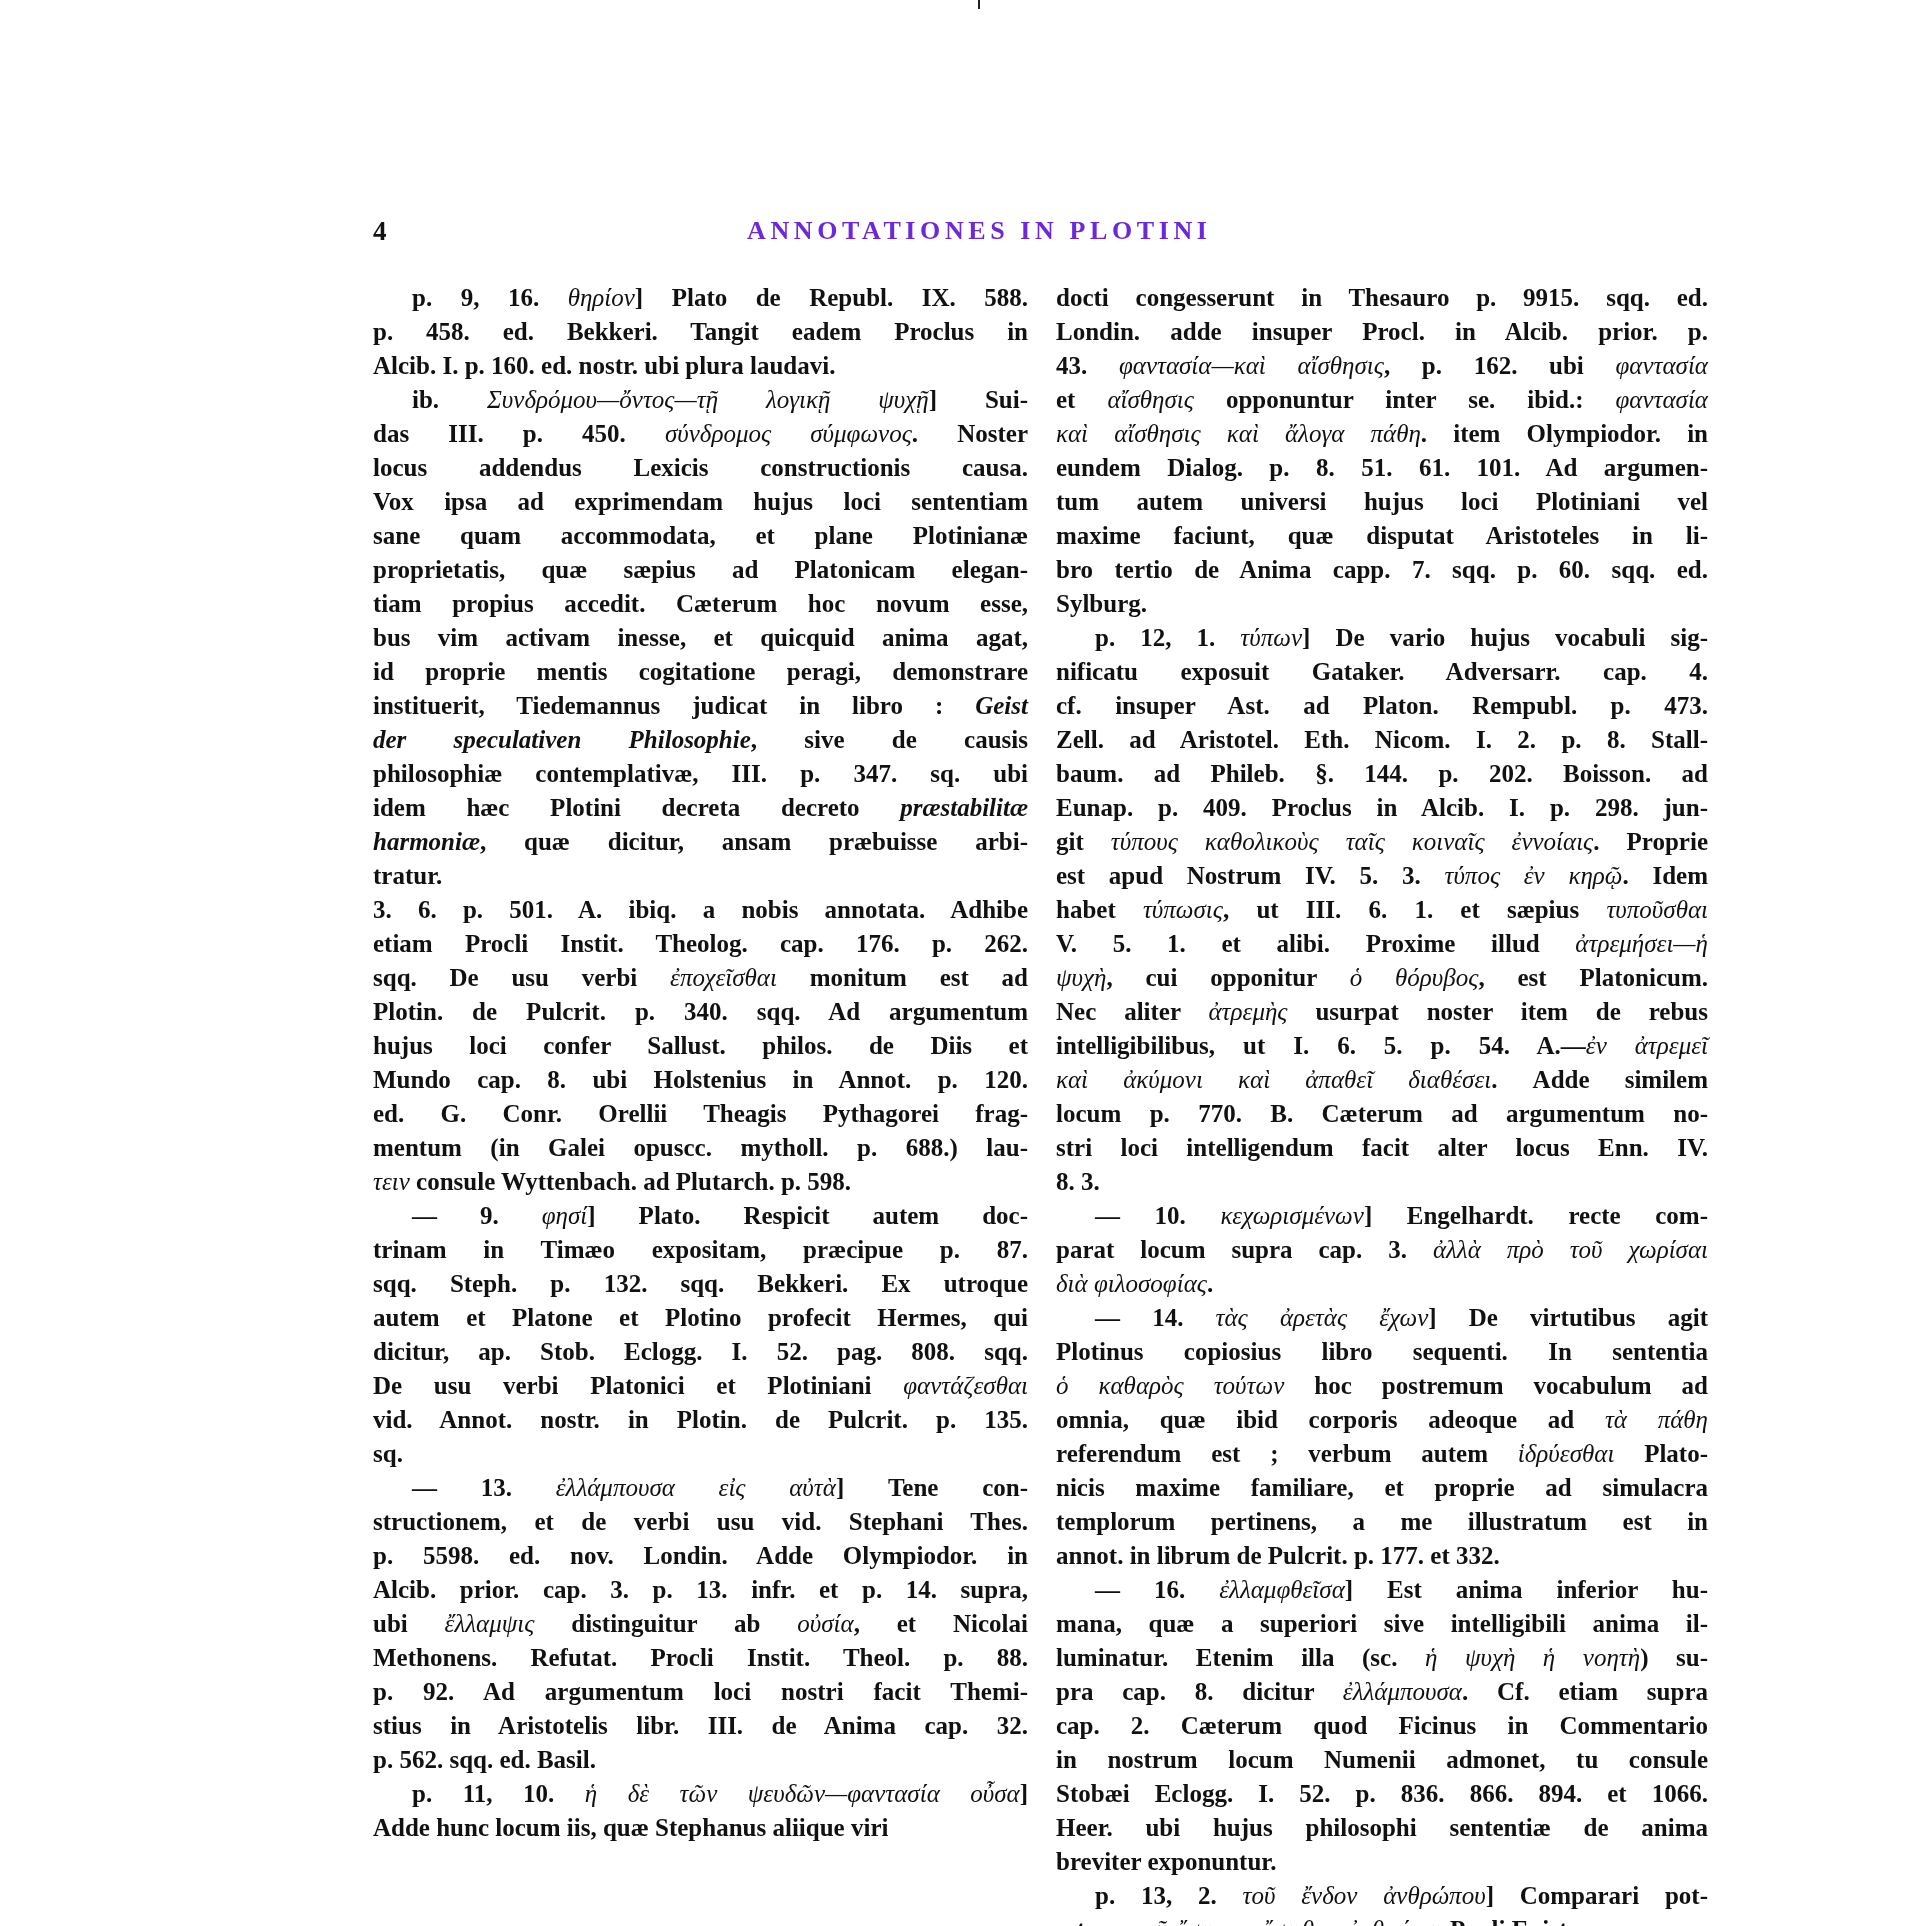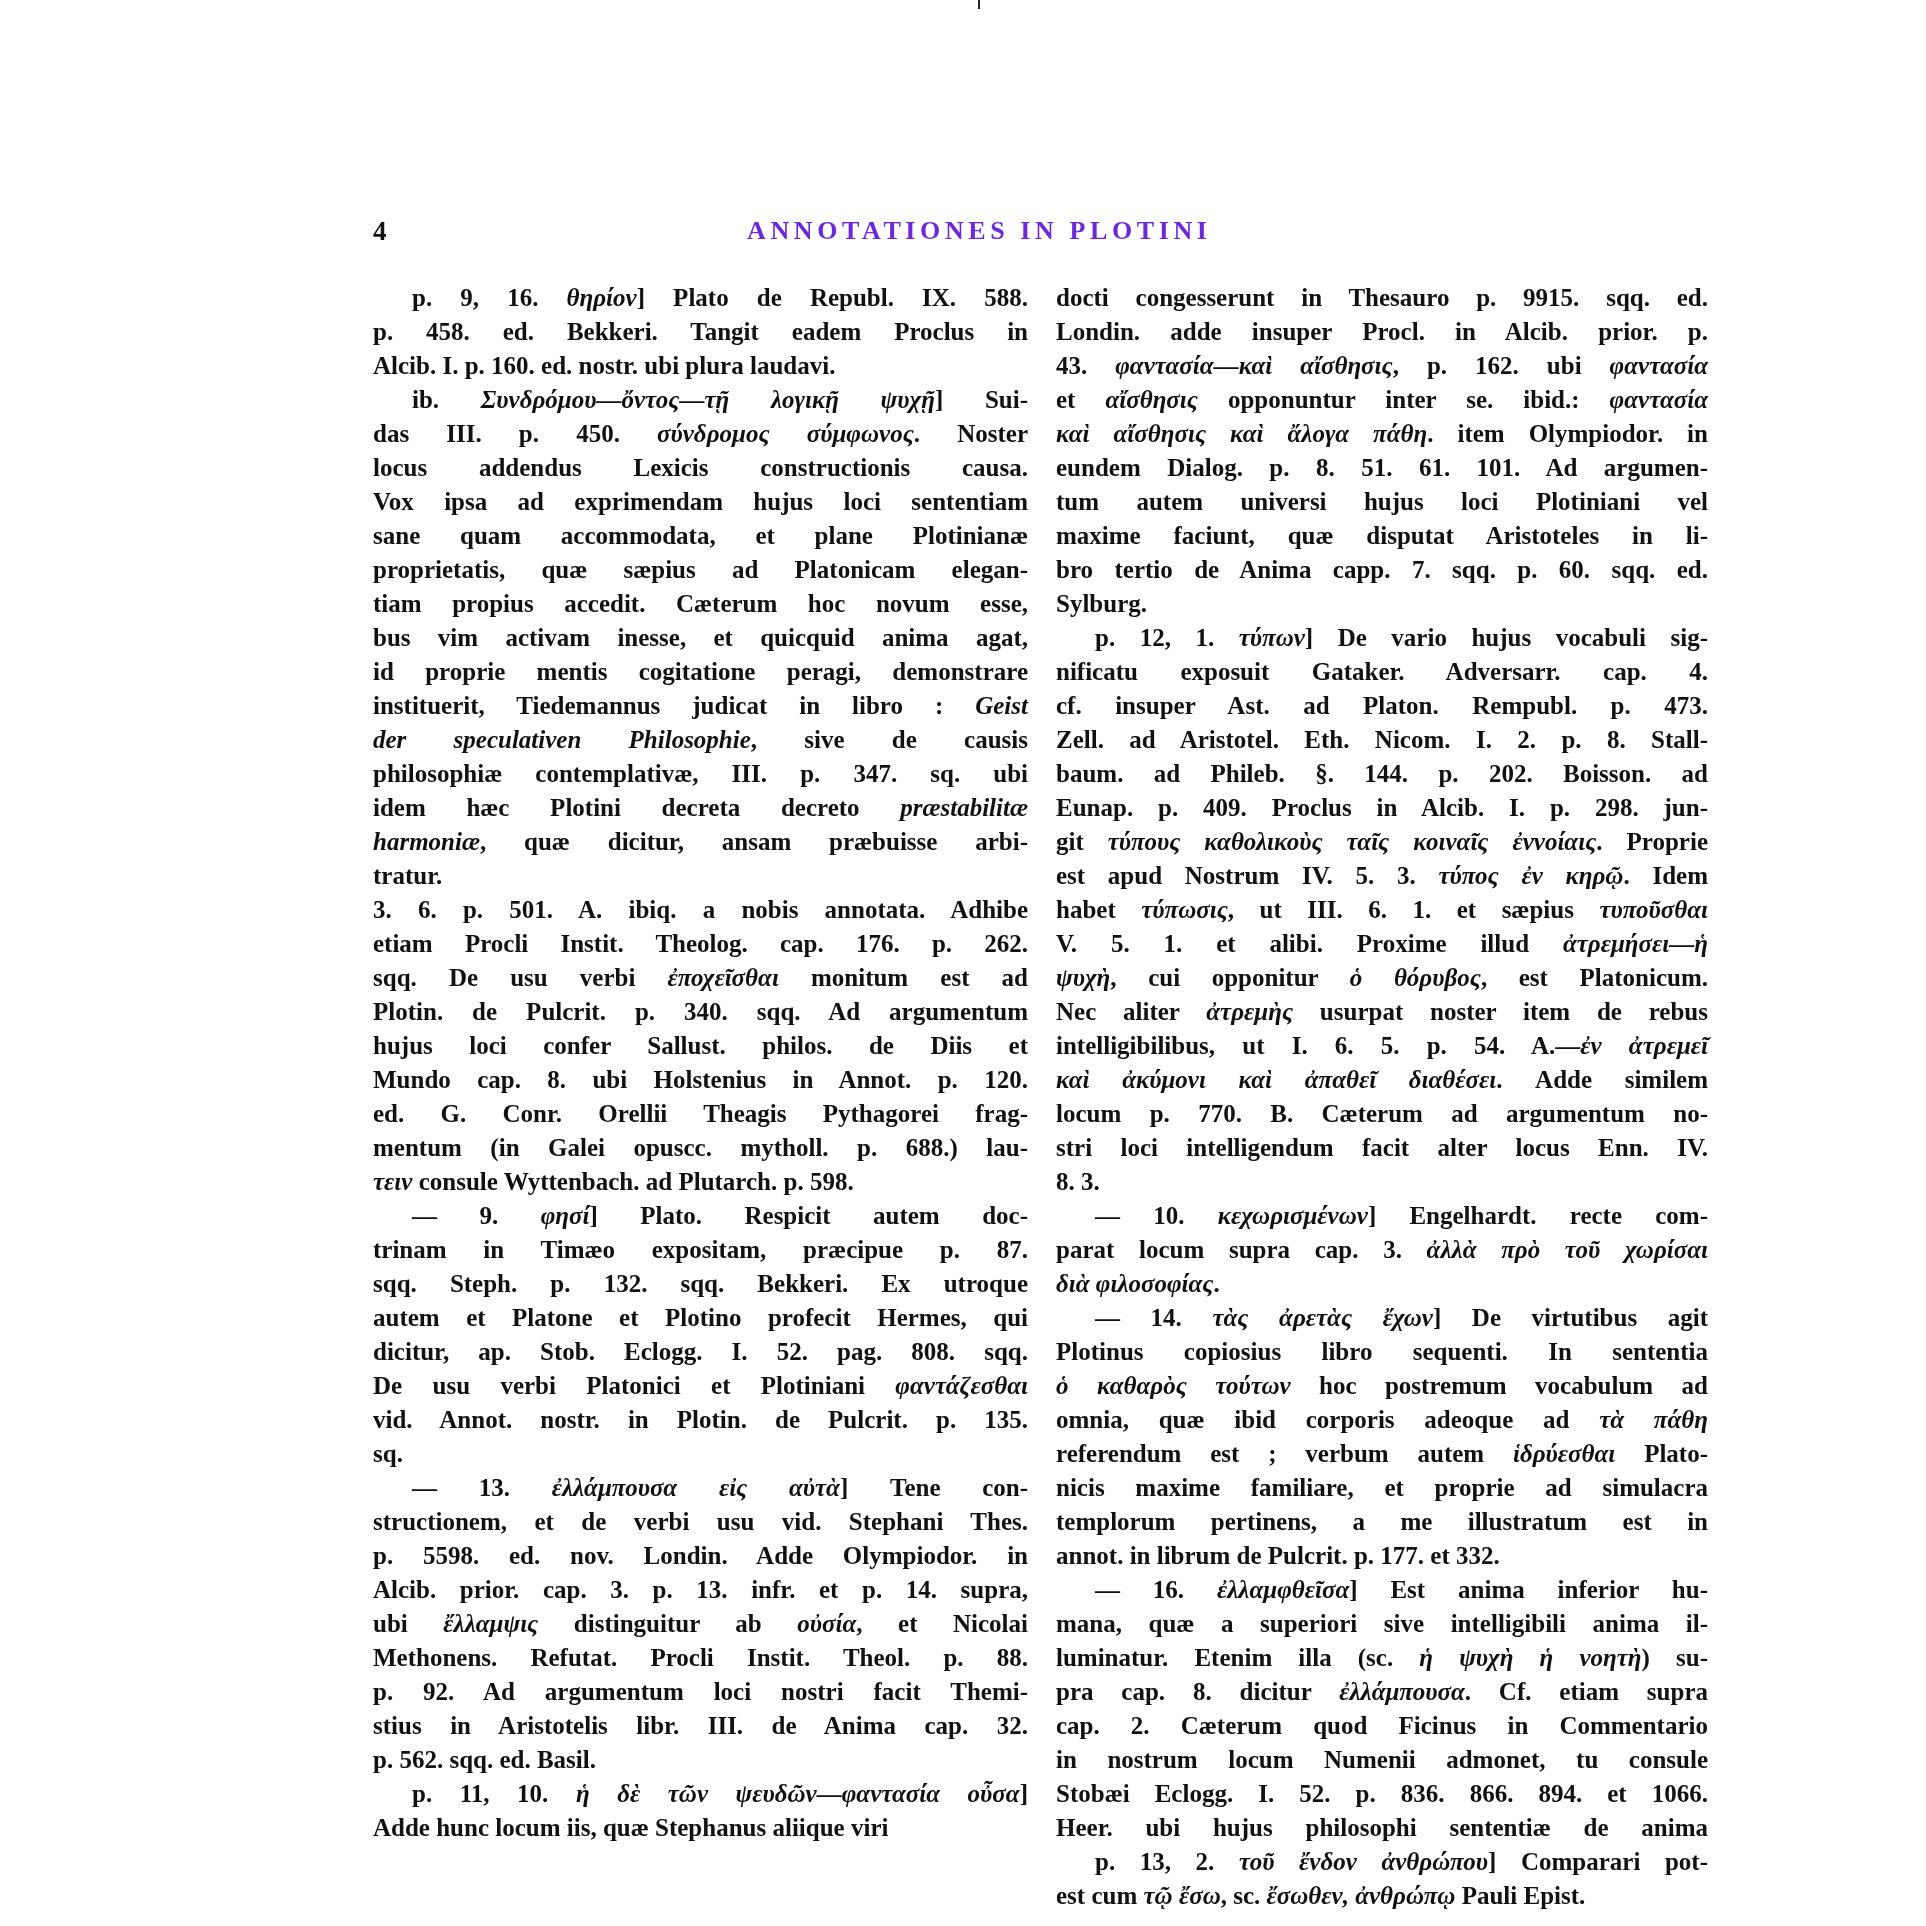--- a/index.html
+++ b/index.html
@@ -7,21 +7,21 @@
   .page { position: absolute; left: 0; top: 0; width: 1972px; height: 2547px; background: #ffffff; }
   .top-mark { position: absolute; left: 978px; top: 0; width: 2.3px; height: 8.5px; background: #222; }
   .page-number { position: absolute; left: 373px; top: 216px; font-family: "Liberation Serif", "DejaVu Serif", serif; font-size: 27px; font-weight: bold; color: #111; }
   .running-head { position: absolute; left: 747px; top: 216px; font-family: "Liberation Serif", "DejaVu Serif", serif; font-size: 26px; font-weight: bold; letter-spacing: 4.6px; color: #6d28d9; }
   .column { position: absolute; top: 281px; width: 651px; font-family: "Liberation Serif", "DejaVu Serif", serif; font-size: 25px; line-height: 34px; color: #111; font-weight: bold; }
   .column.left { left: 373px; width: 655px; }
   .column.right { left: 1056px; width: 652px; }
   .line { display: block; height: 34px; white-space: nowrap; text-align: justify; text-align-last: justify; overflow: visible; }
   .line.last { text-align-last: left; }
   .line.indent { padding-left: 39px; }
-  .gr { font-style: italic; font-weight: bold; }
+  .gr { font-style: italic; font-weight: normal; }
   .it { font-style: italic; }
 </style>
 </head>
 <body>
 
 <div class="page">
   <div class="top-mark"></div>
 
   <div class="page-number">4</div>
   <div class="running-head">ANNOTATIONES IN PLOTINI</div>
@@ -114,18 +114,19 @@
       <span class="line"><span>templorum pertinens, a me illustratum est in</span></span>
       <span class="line last"><span>annot. in librum de Pulcrit. p. 177. et 332.</span></span>
       <span class="line indent"><span>— 16. </span><span class="gr">ἐλλαμφθεῖσα</span><span>] Est anima inferior hu-</span></span>
       <span class="line"><span>mana, quæ a superiori sive intelligibili anima il-</span></span>
       <span class="line"><span>luminatur. Etenim illa (sc. </span><span class="gr">ἡ ψυχὴ ἡ νοητὴ</span><span>) su-</span></span>
       <span class="line"><span>pra cap. 8. dicitur </span><span class="gr">ἐλλάμπουσα</span><span>. Cf. etiam supra</span></span>
       <span class="line"><span>cap. 2. Cæterum quod Ficinus in Commentario</span></span>
       <span class="line"><span>in nostrum locum Numenii admonet, tu consule</span></span>
       <span class="line"><span>Stobæi Eclogg. I. 52. p. 836. 866. 894. et 1066.</span></span>
       <span class="line"><span>Heer. ubi hujus philosophi sententiæ de anima</span></span>
+      <span class="line last"><span>breviter exponuntur.</span></span>
       <span class="line indent"><span>p. 13, 2. </span><span class="gr">τοῦ ἔνδον ἀνθρώπου</span><span>] Comparari pot-</span></span>
       <span class="line last"><span>est cum </span><span class="gr">τῷ ἔσω</span><span>, sc. </span><span class="gr">ἔσωθεν, ἀνθρώπῳ</span><span> Pauli Epist.</span></span>
     </div>
 
 </div>
 
 
 </body></html>

